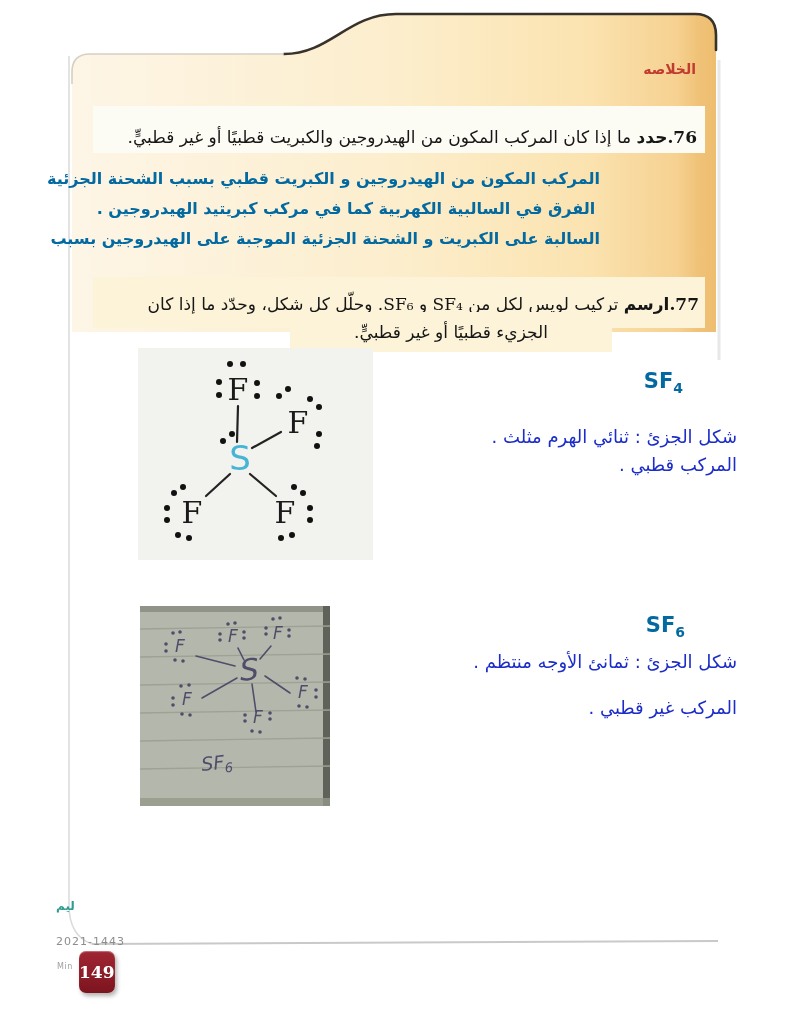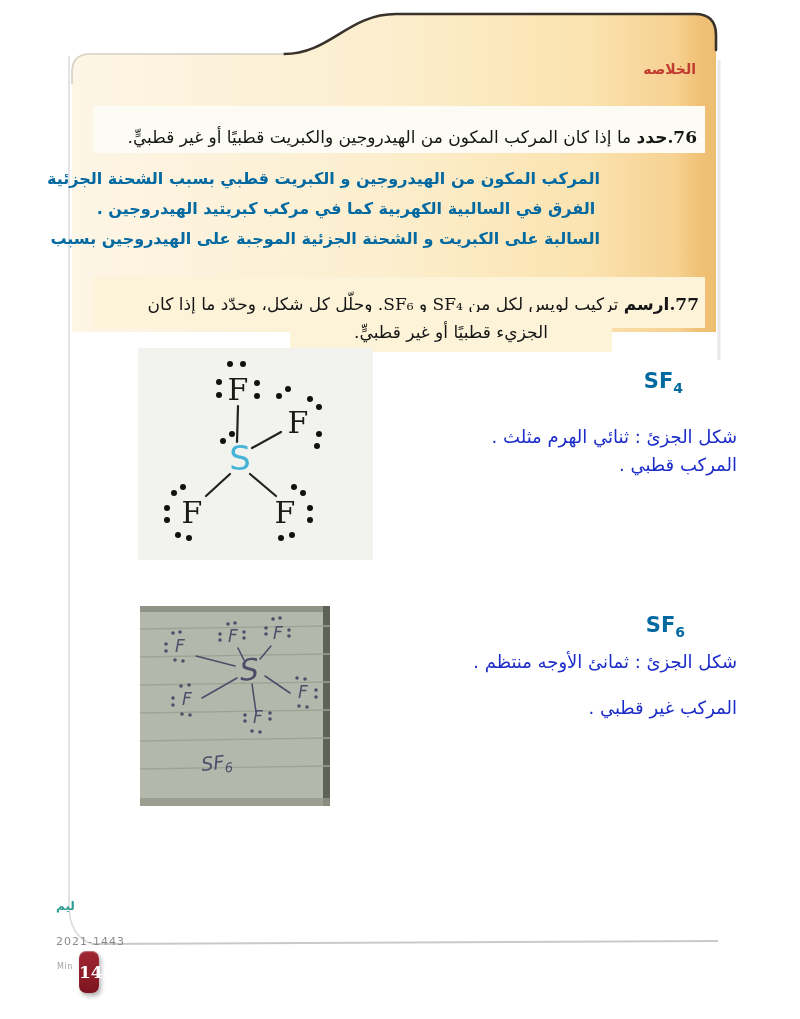--- a/index.html
+++ b/index.html
@@ -35,25 +35,25 @@
   .sf6label{right:115px;top:613px;}
   .sf6shape{right:63px;top:651px;}
   .sf6polar{right:63px;top:697px;margin-left:24px;}
   
   .sf4svg{left:138px;top:348px;}
   .sf6svg{left:140px;top:606px;}
   
   .logo{left:56px;top:899px;font-size:12px;font-weight:bold;color:#2d9c92;direction:rtl;}
   .ministry{left:57px;top:924px;font-size:8px;color:#a0a0a0;letter-spacing:.5px;margin-top:38px;}
   .year{left:56px;top:935px;font-size:11px;color:#8d8d8d;letter-spacing:1px;}
-  .badge{left:79px;top:951px;width:20px;height:42px;border-radius:7px;
+  .badge{left:79px;top:951px;width:36px;height:42px;border-radius:7px;
          background:linear-gradient(#a02632,#7c141f);
          box-shadow:2px 3px 4px rgba(0,0,0,.3), inset 0 1px 1px rgba(255,255,255,.35);
          color:#fff;font-family:"DejaVu Serif",serif;font-weight:bold;font-size:17px;
-         text-align:center;line-height:42px;}
+         line-height:42px;}
 </style>
 </head>
 <body>
 
 <div id="page">
 
   <svg class="abs" width="800" height="1019" viewBox="0 0 800 1019" style="left:0;top:0;">
     <defs>
       <linearGradient id="panelGrad" x1="0" y1="0" x2="1" y2="0">
         <stop offset="0" stop-color="#fdf5e6"></stop>

